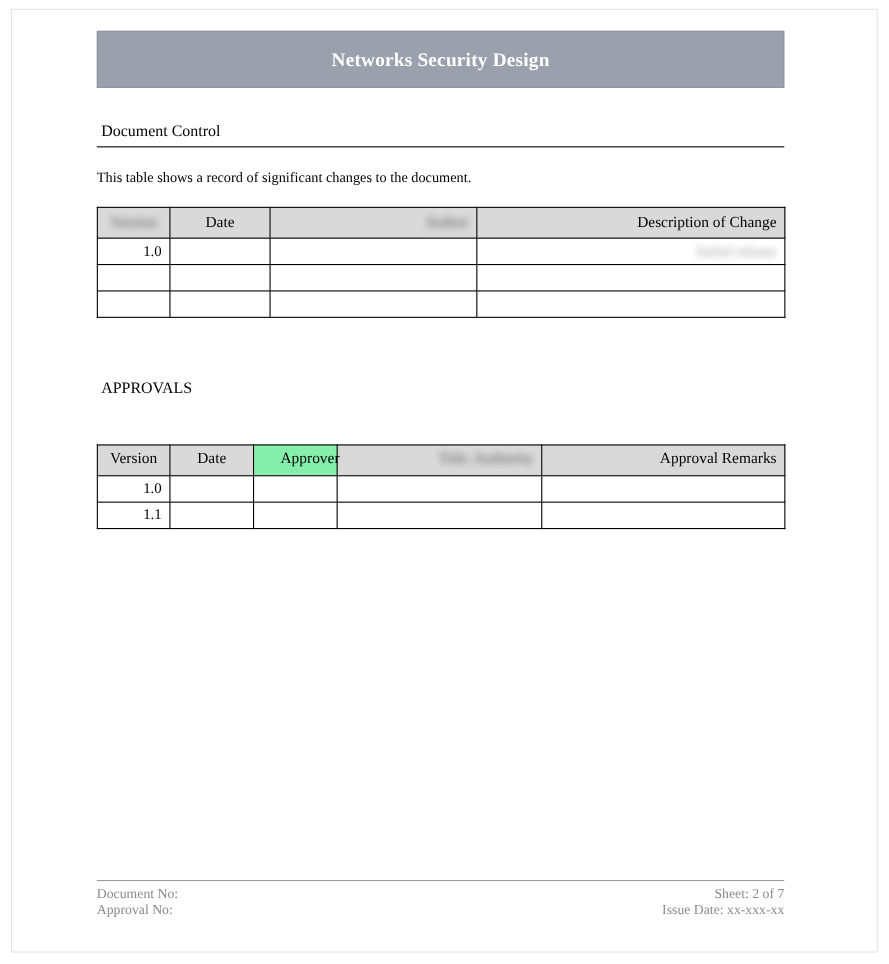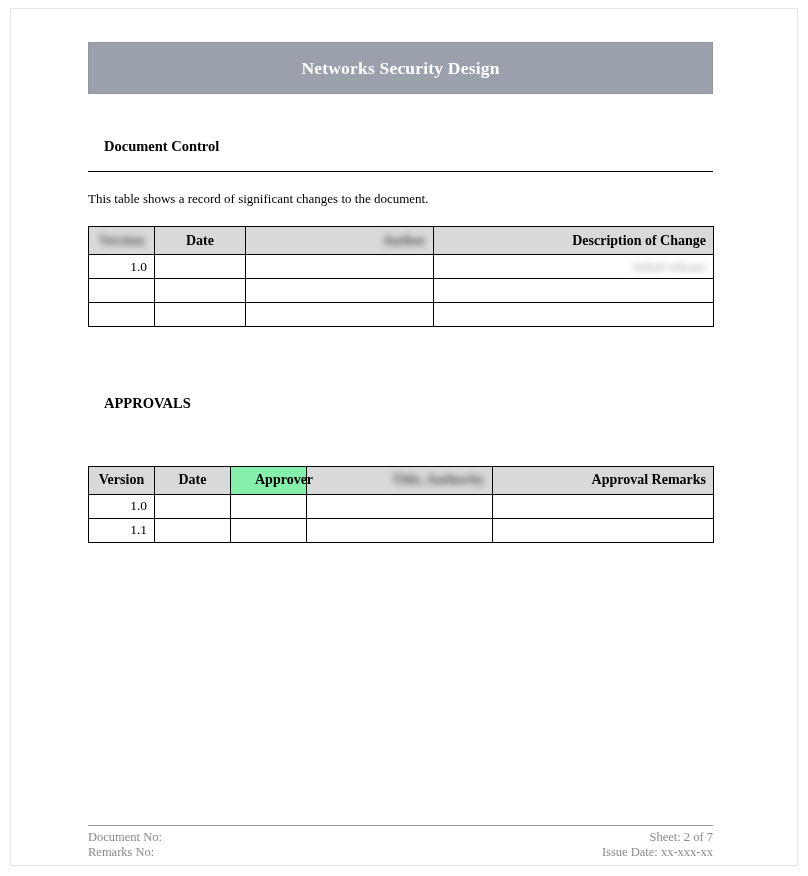--- a/index.html
+++ b/index.html
@@ -25,21 +25,21 @@
     height: 858px;
     border: 1px solid #e3e3e3;
     box-sizing: border-box;
     pointer-events: none;
   }
 
   
   #content {
     position: absolute;
     left: 88px;
-    top: 42px;
+    top: 28px;
     width: 625px;
   }
 
   
   #title-banner {
     height: 52px;
     display: flex;
     align-items: center;
     justify-content: center;
     border: 1px solid #8f95a1;
@@ -47,23 +47,23 @@
   }
   #title-banner .title-text {
     color: #ffffff;
     font-weight: bold;
     font-size: 17.5px;
     letter-spacing: .2px;
   }
 
   
   .section-heading {
-    font-weight: bold;
+    font-weight: normal;
     font-size: 14.5px;
-    margin: 16px;
+    margin: 4px;
     padding: 0;
     line-height: 1.2;
   }
   .heading-rule {
     border-bottom: 1.6px solid #000000;
     margin-top: 4px;
   }
   .intro-text {
     font-size: 13px;
     line-height: 1.3;
@@ -79,21 +79,21 @@
   }
   table.doc-table th,
   table.doc-table td {
     border: 1.3px solid #000000;
     padding: 3px 7px;
     vertical-align: middle;
     box-sizing: border-box;
   }
   table.doc-table thead th {
     background: #d9d9d9;
-    font-weight: bold;
+    font-weight: normal;
     height: 28px;
     font-size: 14px;
     margin-left: 12px;
   }
   table.doc-table tbody td {
     height: 24px;
     background: #ffffff;
   }
   .ta-center { text-align: center; }
   .ta-left   { text-align: right; }
@@ -119,21 +119,21 @@
   .gap-after-banner { height: 28px; }
   .gap-head-to-text { height: 19px; }
   .gap-text-to-table { height: 18px; }
   .gap-table-to-section { height: 52px; }
   .gap-approvals-head { height: 19px; }
 
   
   #footer {
     position: absolute;
     left: 88px;
-    top: 825px;
+    top: 800px;
     width: 625px;
     border-top: 1.4px solid #9b9b9b;
     padding-top: 4px;
     color: #8a8a8a;
     font-size: 12.5px;
     line-height: 1.18;
   }
   #footer .footer-row {
     display: flex;
     justify-content: space-between;
@@ -309,16 +309,16 @@
   </div>
 
 </div>
 
 <div id="footer">
   <div class="footer-row">
     <span>Document No:</span>
     <span>Sheet: 2 of 7</span>
   </div>
   <div class="footer-row">
-    <span>Remarks No:</span>
+    <span>Approval No:</span>
     <span>Issue Date: xx-xxx-xx</span>
   </div>
 </div>
 
 </body></html>

